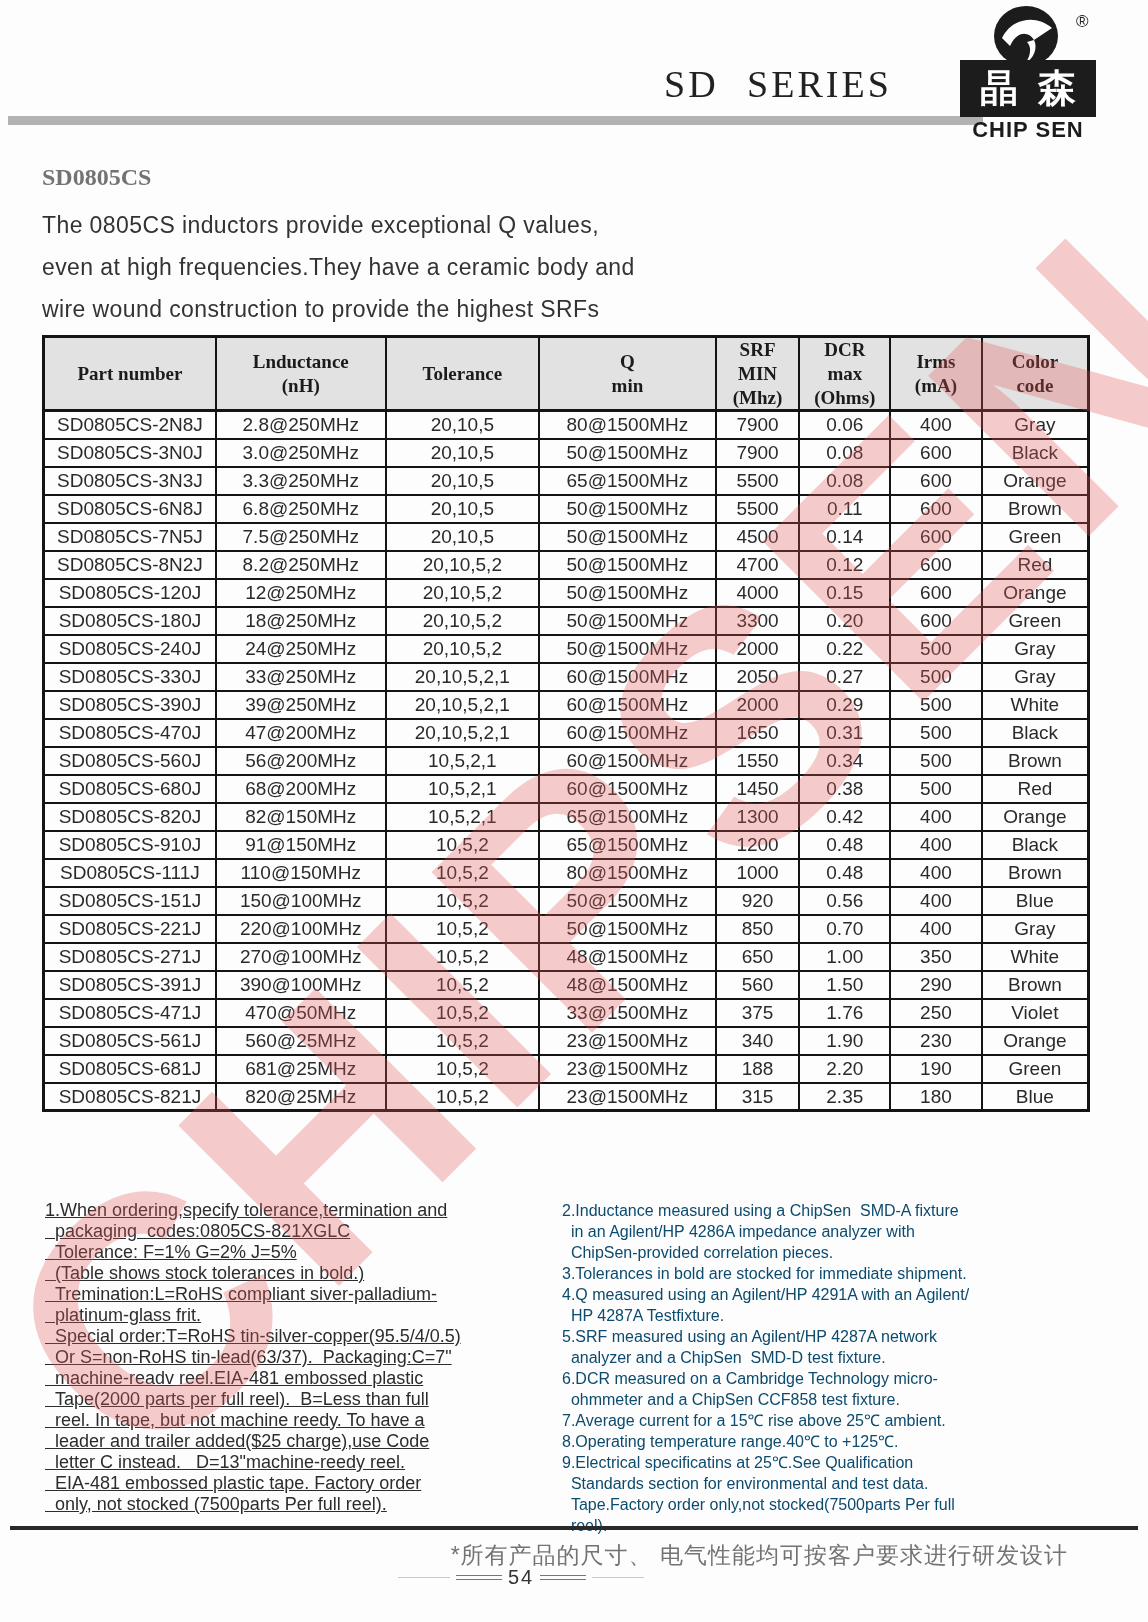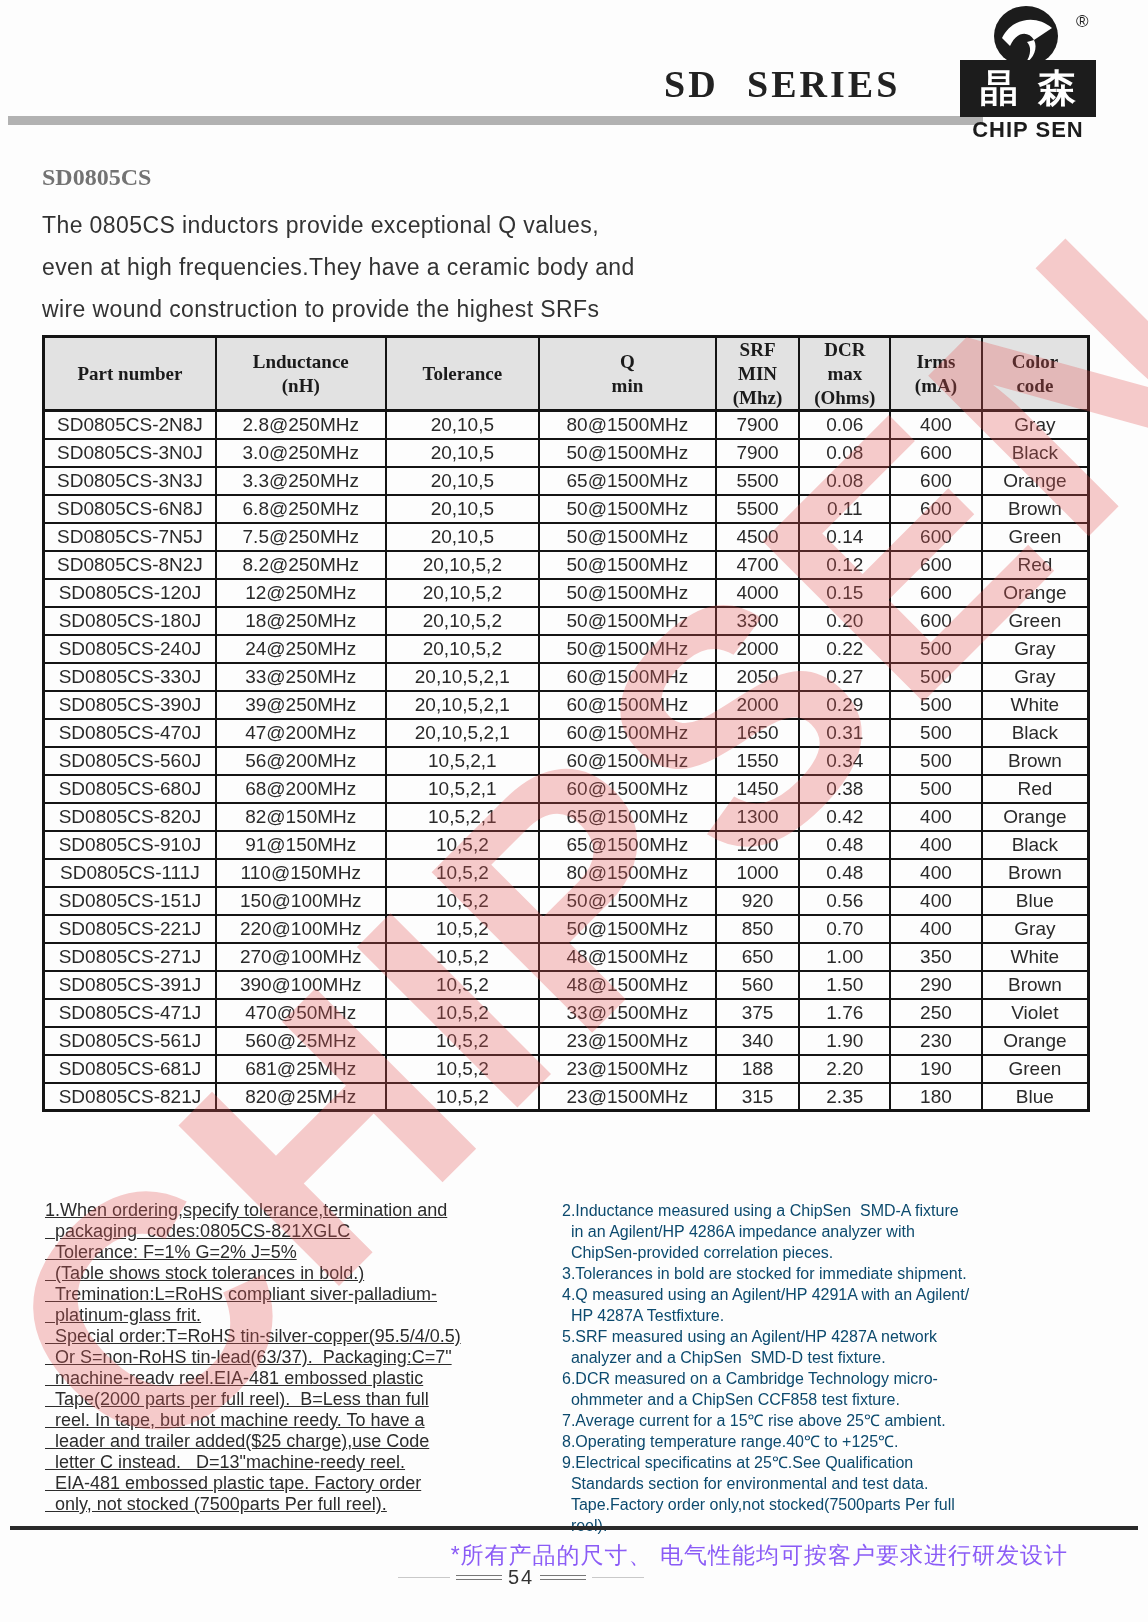--- a/index.html
+++ b/index.html
@@ -9,21 +9,21 @@
 
   
   .watermark { position:absolute; left:-70px; top:1265px; z-index:5;
                transform:rotate(-45deg); transform-origin:0 0;
                font-family:"Liberation Sans", sans-serif; font-weight:bold;
                font-size:330px; letter-spacing:14px; white-space:nowrap;
                color:rgba(228,85,85,0.30); pointer-events:none; }
 
   
   .series-title { position:absolute; left:664px; top:62px;
-                  font-family:"Liberation Serif", serif; font-weight:bold;
+                  font-family:"Liberation Serif", serif; font-weight:normal;
                   font-size:38px; letter-spacing:3px; word-spacing:16px; color:#222; }
   .gray-bar { position:absolute; left:8px; top:116px; width:975px; height:9px; background:#b2b2b2; }
 
   .logo { position:absolute; left:958px; top:4px; width:140px; height:130px; }
   .logo-ball { position:absolute; left:34px; top:2px; width:68px; height:62px; }
   .logo-reg { position:absolute; left:118px; top:8px; font-size:17px; color:#222; }
   .logo-box { position:absolute; left:2px; top:56px; width:136px; height:57px;
               background:#1c1c1c; color:#fff; display:flex; align-items:center;
               justify-content:space-evenly; font-weight:bold; font-size:38px; }
   .logo-latin { position:absolute; left:0; top:113px; width:140px; text-align:center;
@@ -48,21 +48,21 @@
 
   
   .note-left  { position:absolute; left:45px;  top:1200px; width:515px;
                 font-size:18px; line-height:21px; white-space:pre-wrap; color:#2c2c2c;text-decoration:underline; }
   .note-right { position:absolute; left:562px; top:1200px; width:548px;
                 font-size:16px; line-height:21px; white-space:pre-wrap; color:#0c4a6e; }
 
   
   .bottom-rule { position:absolute; left:10px; top:1526px; width:1128px; height:4px; background:#2a2a2a; }
   .footer-note { position:absolute; right:80px; top:1540px; font-size:23px;
-                 letter-spacing:1px; color:#8b5cf6; }
+                 letter-spacing:1px; color:#737373; }
   .page-num-wrap { position:absolute; left:398px; top:1566px; width:260px;
                    display:flex; align-items:center; gap:6px; }
   .pn-num { font-size:20px; color:#333; letter-spacing:2px; }
   .pn-line-faint { width:52px; height:1px; background:#c9c9c9; }
   .pn-line-dbl { width:46px; height:5px; border-top:1px solid #777; border-bottom:1px solid #777; }
 </style>
 </head>
 <body>
 
 <div class="page">

